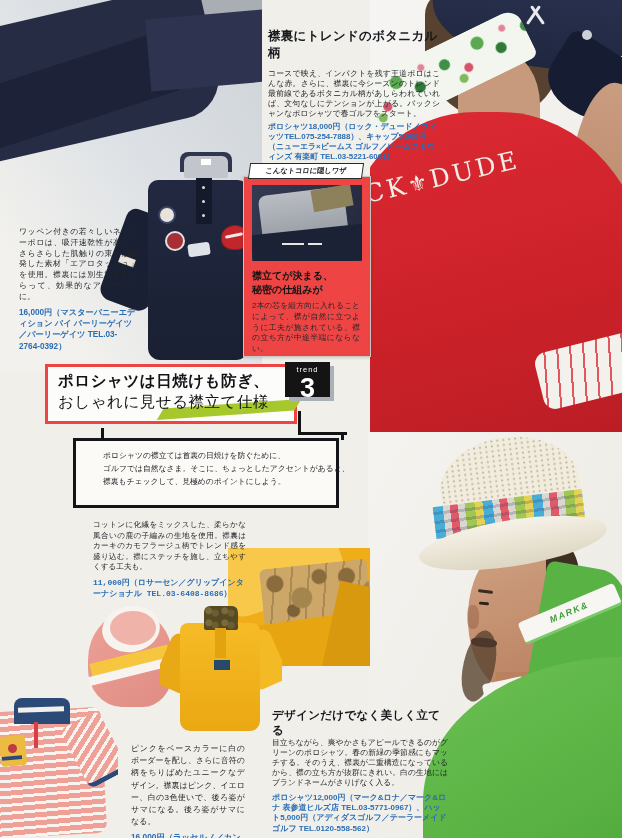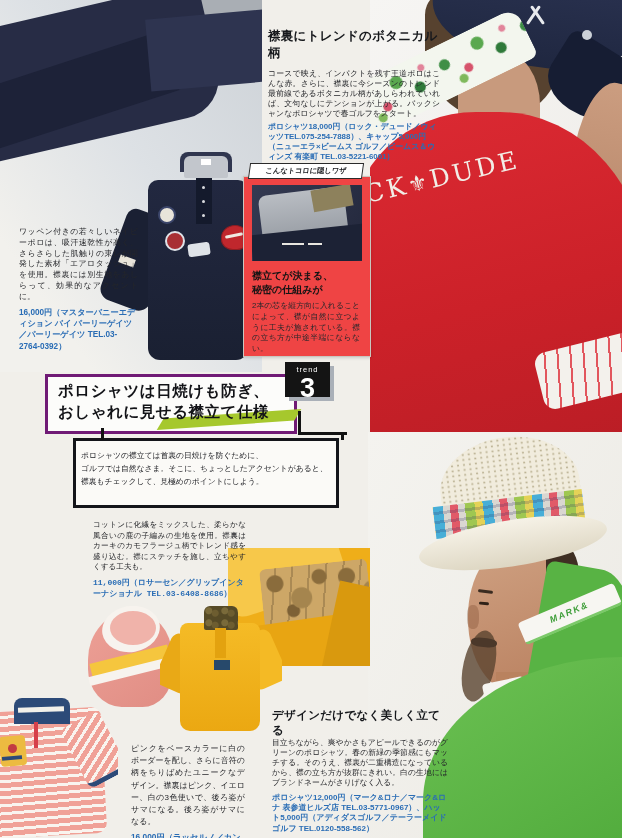--- a/index.html
+++ b/index.html
@@ -86,35 +86,35 @@
   .tp-dash{top:58px;height:2px;background:#e8e6e0;}
   .trick-h{left:8px;top:92px;width:112px;font-size:10px;font-weight:800;line-height:1.4;color:#141414;white-space:pre-line;}
   .trick-b{left:8px;top:124px;width:108px;font-size:7.8px;line-height:10.8px;color:#26272b;text-align:justify;}
 
   
   #navy-cap{left:19px;top:227px;width:119px;z-index:4;}
   #navy-cap .body{font-size:7.9px;line-height:10.8px;color:#25262a;text-align:justify;}
   #navy-cap .credit{margin-top:4px;font-size:8.2px;line-height:11.4px;}
 
   
-  #trend-box{left:45px;top:374px;width:246px;height:54px;background:#fcfcfa;border:3px solid #701a75;z-index:5;}
+  #trend-box{left:45px;top:364px;width:246px;height:54px;background:#fcfcfa;border:3px solid #ef4444;z-index:5;}
   .trend-l1{left:10px;top:4px;font-size:15.5px;font-weight:800;color:#121317;letter-spacing:0.5px;z-index:2;}
-  .trend-l2{left:10px;top:25px;font-size:15.5px;font-weight:700;color:#121317;letter-spacing:0.5px;z-index:2;}
+  .trend-l2{left:10px;top:25px;font-size:15.5px;font-weight:400;color:#121317;letter-spacing:0.5px;z-index:2;}
   .swoosh{left:112px;top:37px;width:138px;height:11px;background:#a6c82d;transform:rotate(-4deg) skewX(-35deg);z-index:1;}
   #trend-sq{left:285px;top:362px;width:45px;height:35px;background:#141414;color:#fff;text-align:center;
      box-shadow:4px 4px 0 #aab0b8;z-index:6;}
   .trend-word{font-size:7.5px;letter-spacing:1px;margin-top:3px;}
   .trend-num{font-size:27px;font-weight:800;line-height:1.1;}
   .conn-l{left:298px;top:411px;width:46px;height:21px;border-left:3px solid #121212;border-bottom:3px solid #121212;z-index:5;}
   .conn-stub{left:341px;top:432px;width:3px;height:8px;background:#121212;z-index:5;}
   .conn-left{left:101px;top:428px;width:3px;height:12px;background:#121212;z-index:5;}
 
   
   #lead{left:73px;top:438px;width:266px;height:70px;background:#fbfaf7;border:3px solid #14151a;z-index:4;
-        padding:8px 5px;box-sizing:border-box;}
+        padding:8px 27px;box-sizing:border-box;}
   #lead div{font-size:7.8px;line-height:13.2px;color:#202126;white-space:nowrap;}
 
   
   #yellow-cap{left:93px;top:520px;width:153px;z-index:4;}
   #yellow-cap .body{font-size:7.6px;line-height:10.6px;color:#25262a;text-align:justify;}
   #yellow-cap .credit{margin-top:4px;font-size:8px;line-height:11px;font-family:Liberation Mono, monospace;}
 
   
   #ph-camo{left:228px;top:548px;width:142px;height:118px;z-index:2;background:#efae19;}
   .cm-fold1{left:-12px;top:-16px;width:126px;height:72px;background:#f7c84a;transform:rotate(-18deg);border-radius:20px;}

